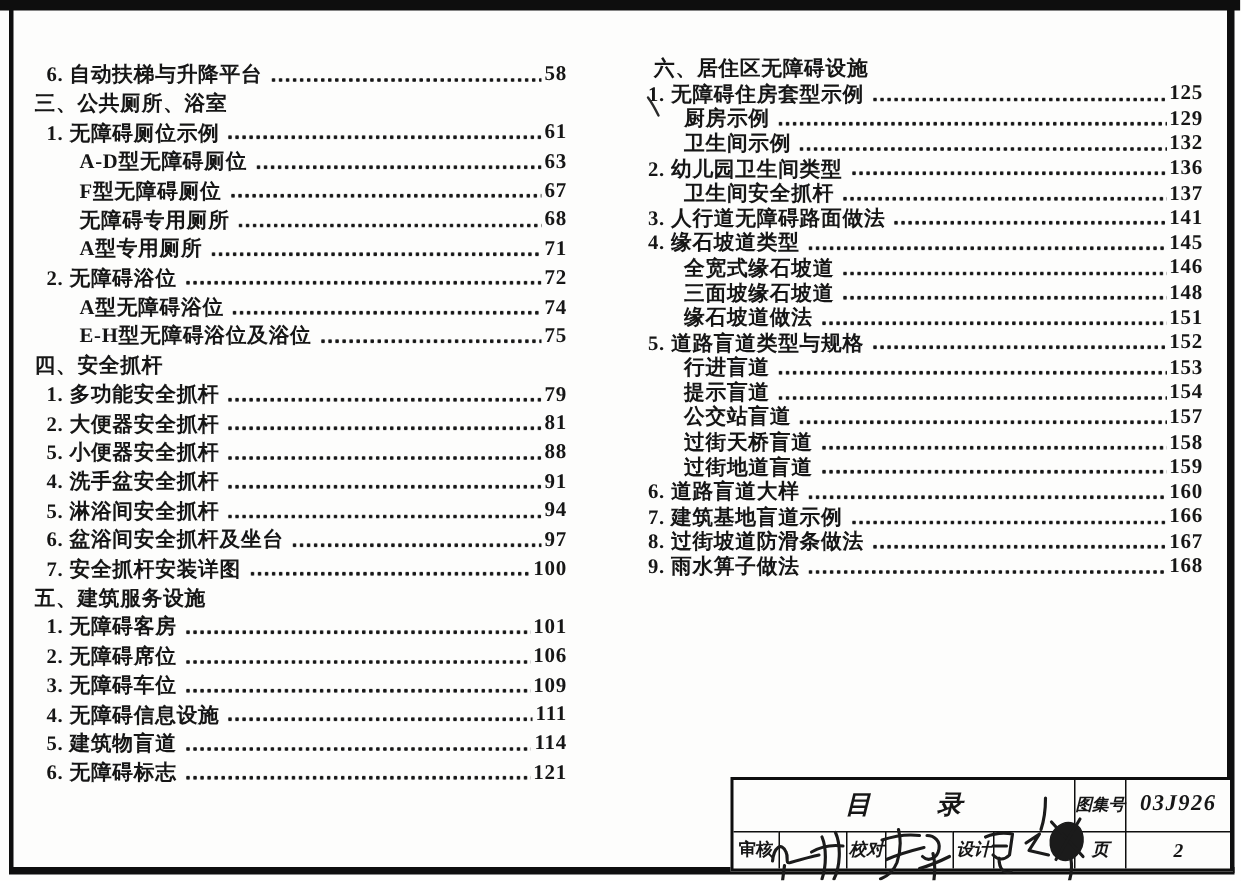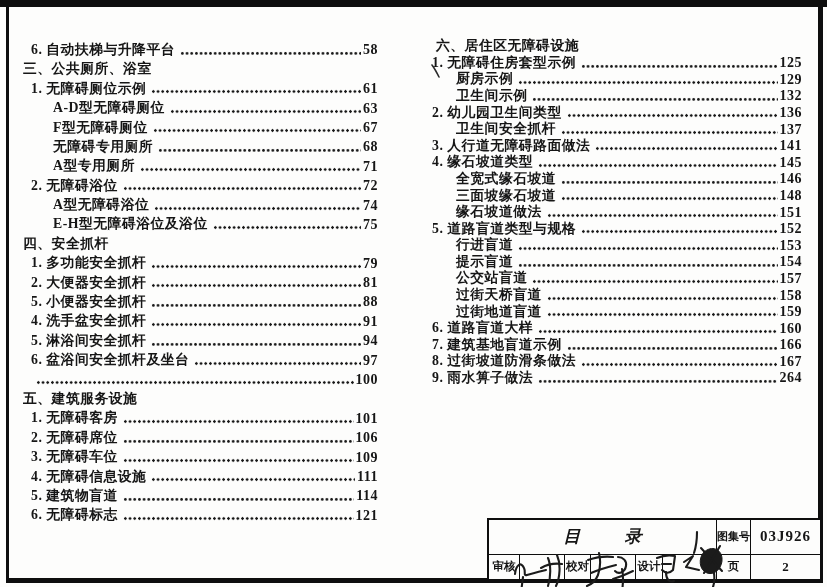--- a/index.html
+++ b/index.html
@@ -45,21 +45,21 @@
     box-sizing:border-box; border:2.5px solid var(--border);
     display:grid;
     grid-template-columns:30px 45px 26px 45px 27px 54px 34px 1fr;
     grid-template-rows:33.5px 1fr;
     background:var(--paper);
   }
   .cell{
     box-sizing:border-box; display:flex; align-items:center; justify-content:center;
     font-weight:700; overflow:visible;
   }
-  .bl{border-left:1.6px solid var(--border);}
+  .bl{border-left:1.6px solid var(--border);font-style:italic;}
   .bt{border-top:1.6px solid var(--border);text-align:center;}
   .c-title{grid-column:1/7; grid-row:1; font-size:17px; letter-spacing:44px; padding-left:44px;font-style:italic;}
   .c-figlbl{grid-column:7/8; grid-row:1; font-size:11px; letter-spacing:0;}
   .c-figval{grid-column:8/9; grid-row:1; font-size:15px; letter-spacing:1px;}
   .c-r2{grid-row:2; font-size:11.5px;}
   .c-pageno{font-size:13px;}
 
   .sig{position:absolute; z-index:5; overflow:visible;}
   .sig path{fill:none; stroke:#1b1b1b; stroke-width:2.1; stroke-linecap:round; stroke-linejoin:round;}
   .sig path.blob{fill:#1b1b1b; stroke-width:1;}
@@ -170,20 +170,21 @@
     <span class="pnum">94</span>
   </div>
 
   <div class="toc-row indent-1">
     <span class="toc-label">6. 盆浴间安全抓杆及坐台</span>
     <span class="leader"></span>
     <span class="pnum">97</span>
   </div>
 
   <div class="toc-row indent-1">
+    <span class="toc-label">7. 安全抓杆安装详图</span>
     <span class="leader"></span>
     <span class="pnum">100</span>
   </div>
 
   <div class="toc-row indent-0 no-page">
     <span class="toc-label">五、建筑服务设施</span>
 
   </div>
 
   <div class="toc-row indent-1">
@@ -338,21 +339,21 @@
 
   <div class="toc-row indent-1">
     <span class="toc-label">8. 过街坡道防滑条做法</span>
     <span class="leader"></span>
     <span class="pnum">167</span>
   </div>
 
   <div class="toc-row indent-1">
     <span class="toc-label">9. 雨水箅子做法</span>
     <span class="leader"></span>
-    <span class="pnum">264</span>
+    <span class="pnum">168</span>
   </div>
 </div>
 
   <div class="tblock">
     <div class="cell c-title">目录</div>
     <div class="cell c-figlbl bl">图集号</div>
     <div class="cell c-figval bl">03J926</div>
 
     <div class="cell c-r2 bt">审核</div>
     <div class="cell c-r2 bt bl"></div>

